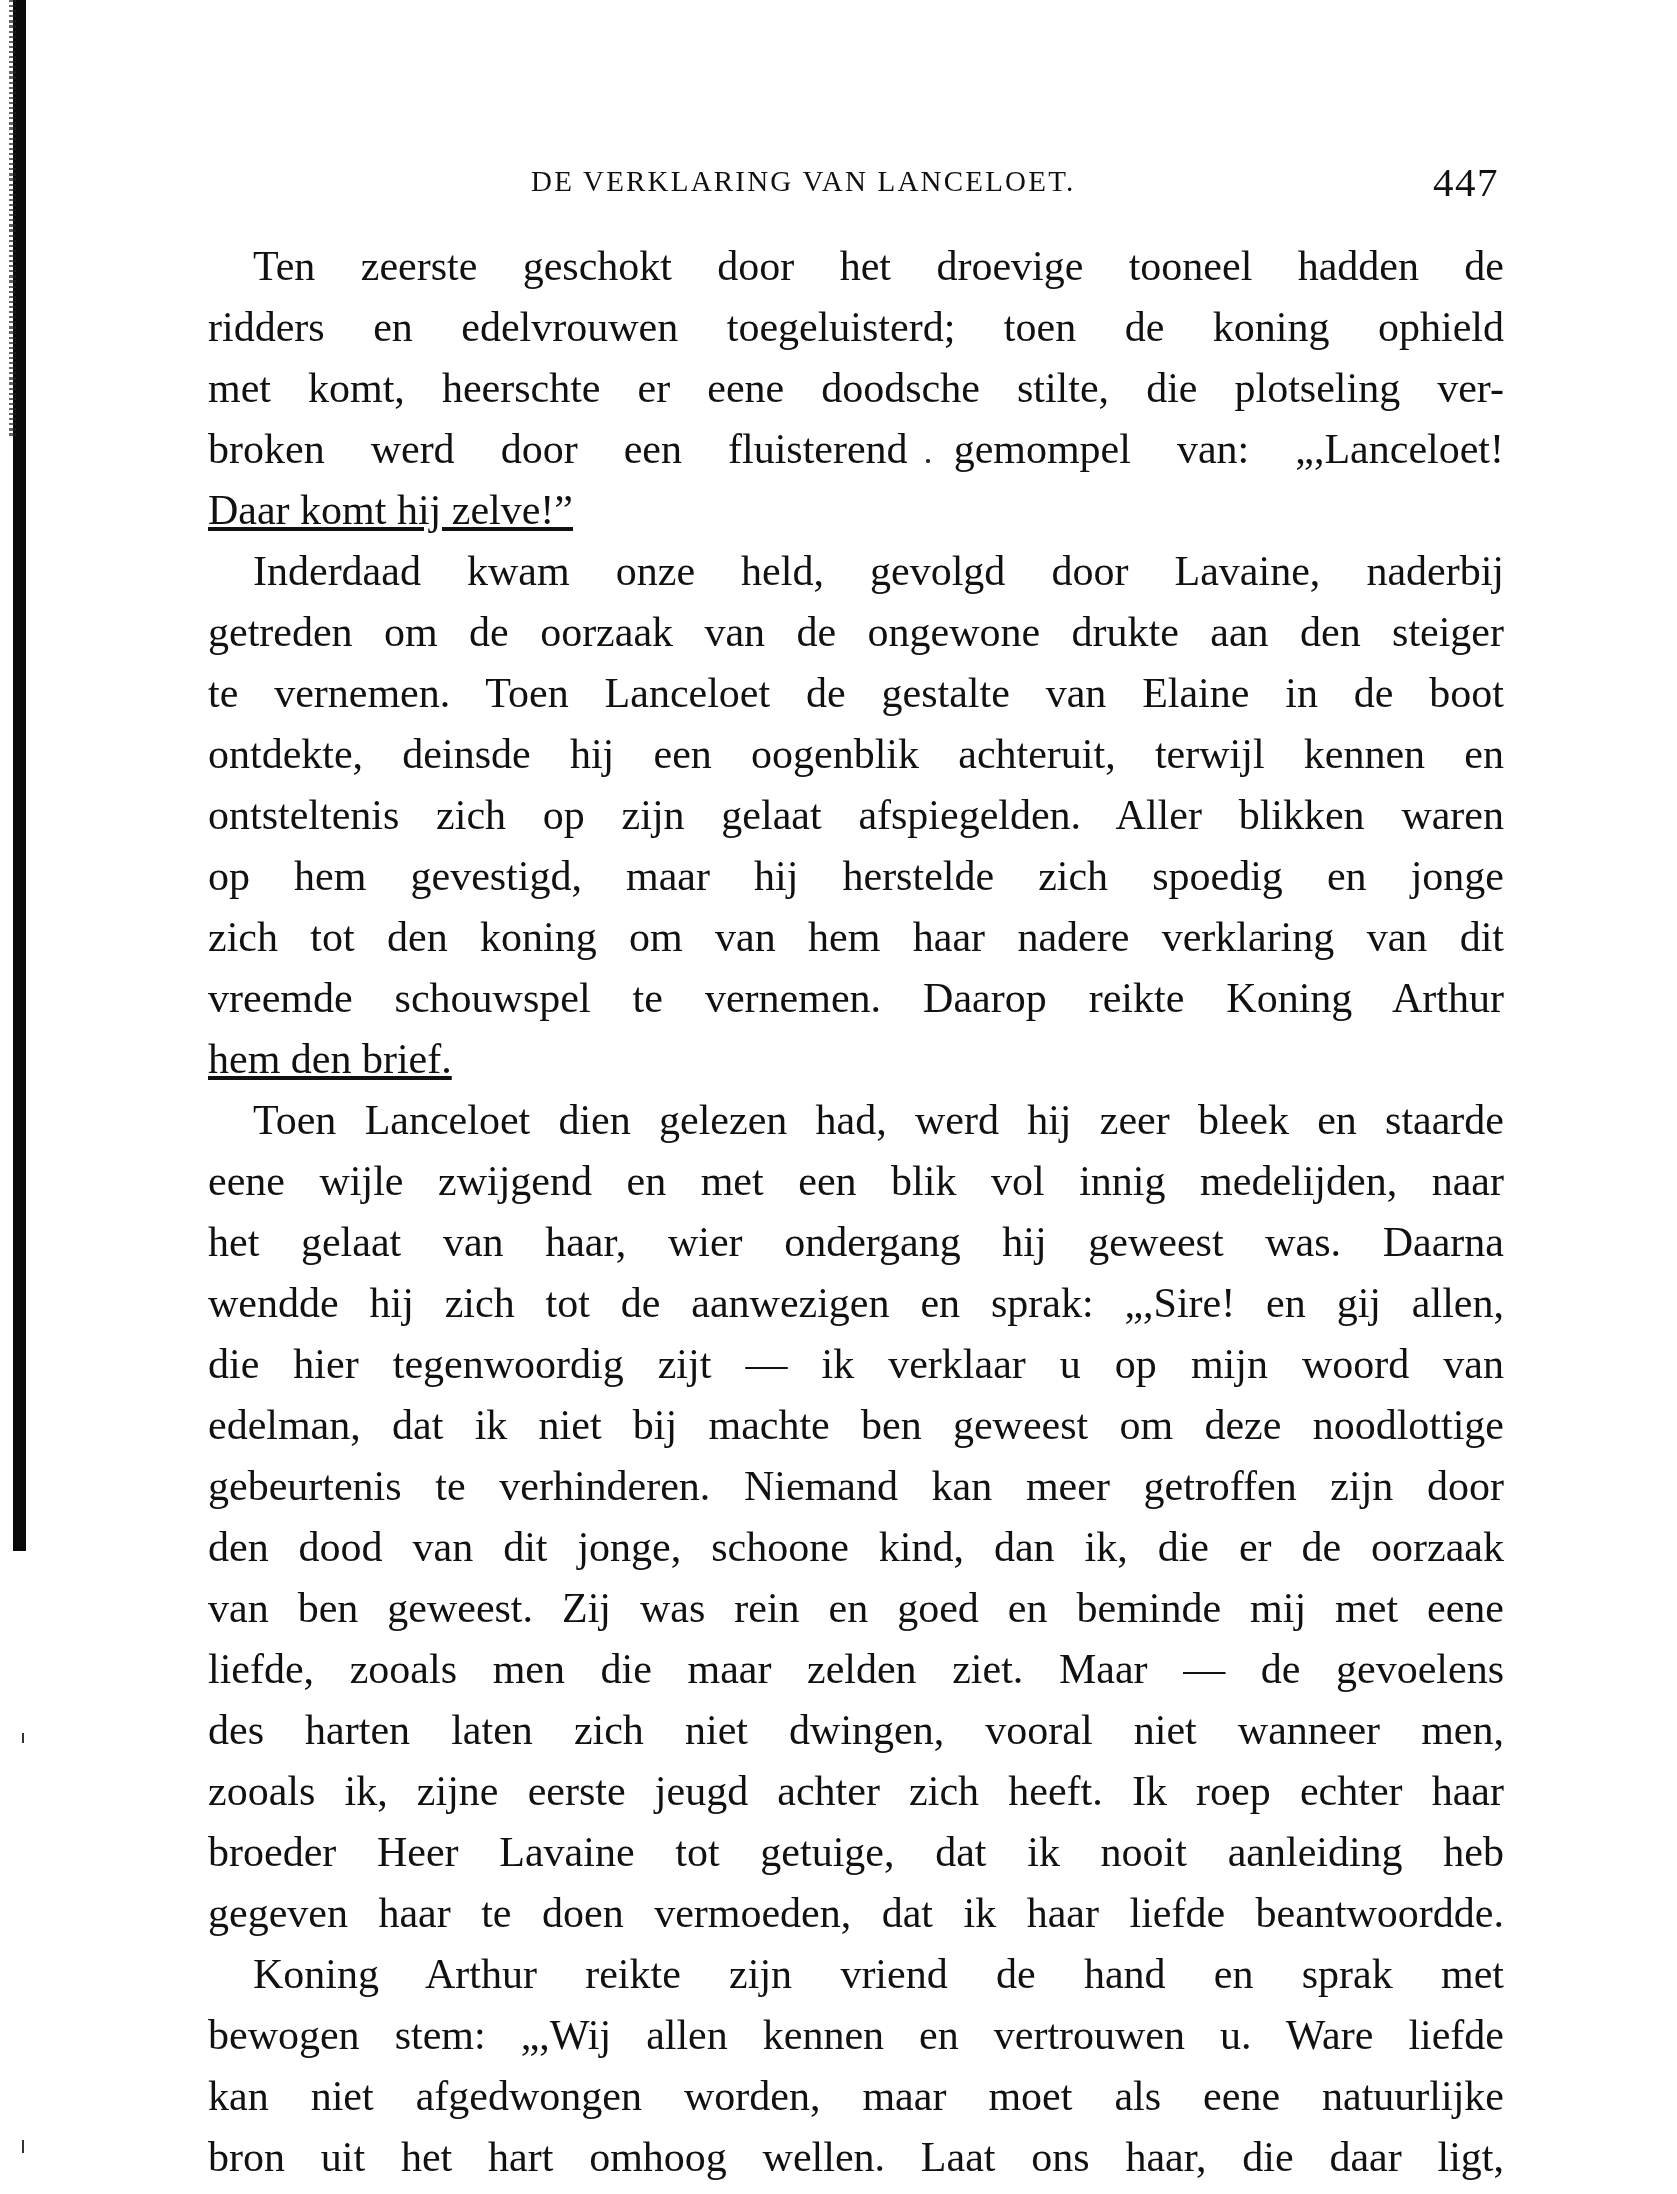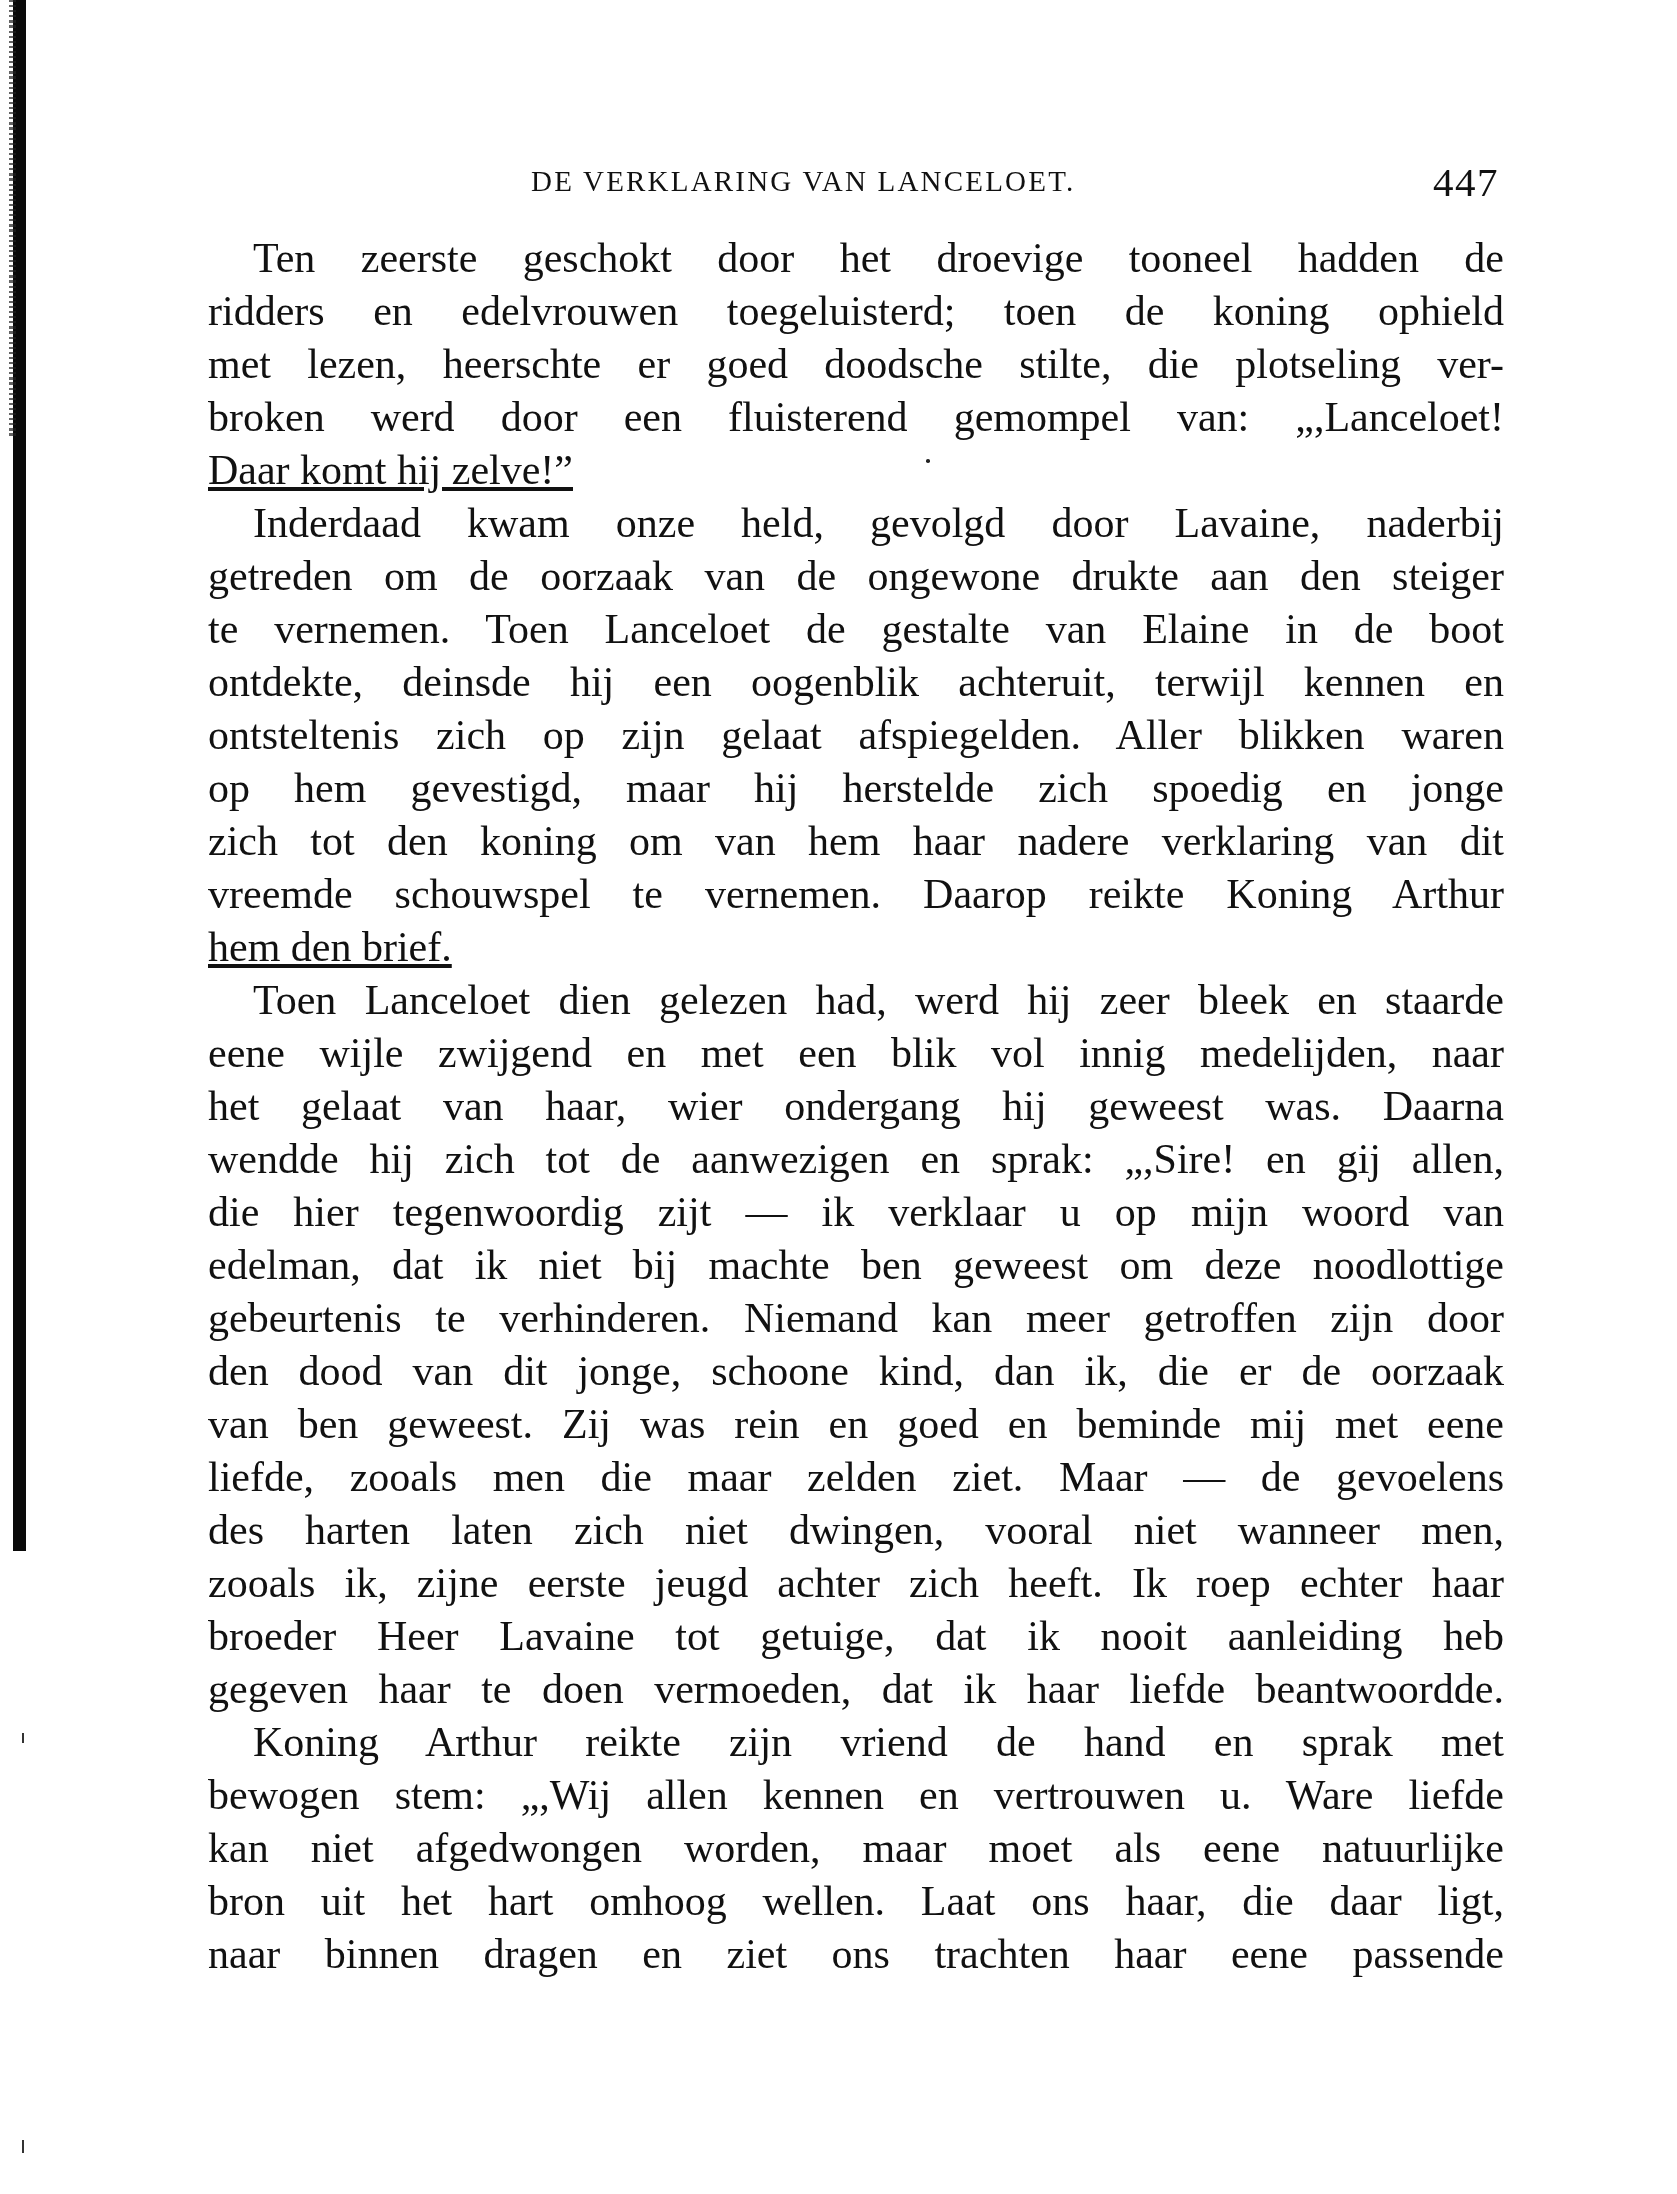--- a/index.html
+++ b/index.html
@@ -26,21 +26,21 @@
     position: absolute; right: 0; top: 0;
     font-size: 41px; letter-spacing: 1.5px; margin-left: 48px;
   }
   .text-block {
     position: absolute; top: 232px; left: 208px; width: 1296px;
     font-family: "Liberation Serif", "DejaVu Serif", serif;
     font-size: 42px; line-height: 53px; color: #111;
   }
   .line {
     display: block; white-space: nowrap; height: 53px;
-    text-align: justify; text-align-last: justify;
+    text-align: justify; text-align-last: justify; margin-top: 8px;
   }
   .line.indent { padding-left: 45px; }
   .line.last { text-align-last: left; text-decoration: underline; }
   .stray-dot {
     position: absolute; width: 3.6px; height: 3.6px; background: #222; border-radius: 50%;
   }
 </style>
 </head>
 <body>
 
@@ -52,21 +52,21 @@
 <header class="running-head">
   <span class="running-title">DE VERKLARING VAN LANCELOET.</span>
   <span class="page-number">447</span>
 </header>
 
 <main class="text-block">
 
   <div>
     <span class="line indent">Ten zeerste geschokt door het droevige tooneel hadden de</span>
     <span class="line">ridders en edelvrouwen toegeluisterd; toen de koning ophield</span>
-    <span class="line">met lezen, heerschte er goed doodsche stilte, die plotseling ver-</span>
+    <span class="line">met komt, heerschte er eene doodsche stilte, die plotseling ver-</span>
     <span class="line">broken werd door een fluisterend gemompel van: „,Lanceloet!</span>
     <span class="line last">Daar komt hij zelve!”</span>
   </div>
 
   <div>
     <span class="line indent">Inderdaad kwam onze held, gevolgd door Lavaine, naderbij</span>
     <span class="line">getreden om de oorzaak van de ongewone drukte aan den steiger</span>
     <span class="line">te vernemen. Toen Lanceloet de gestalte van Elaine in de boot</span>
     <span class="line">ontdekte, deinsde hij een oogenblik achteruit, terwijl kennen en</span>
     <span class="line">ontsteltenis zich op zijn gelaat afspiegelden. Aller blikken waren</span>

